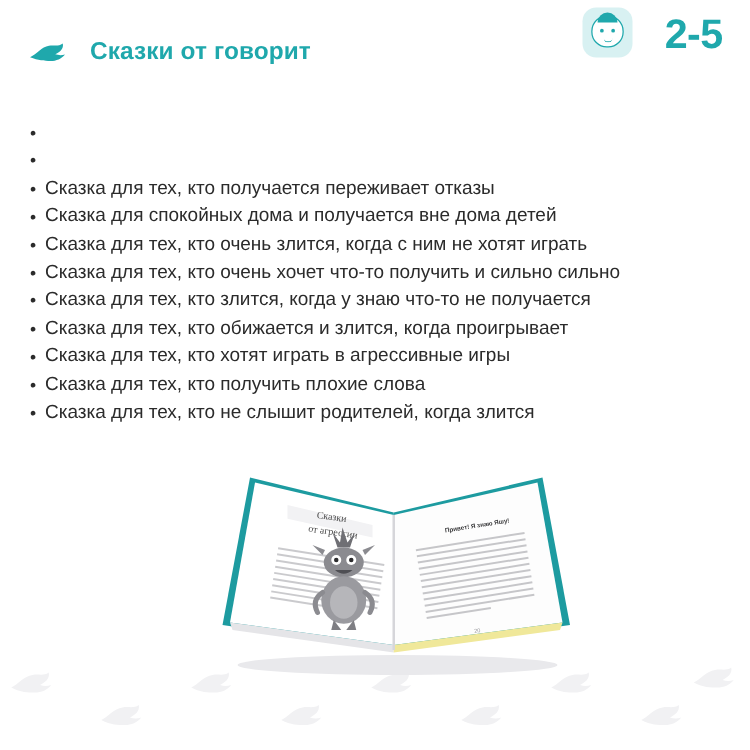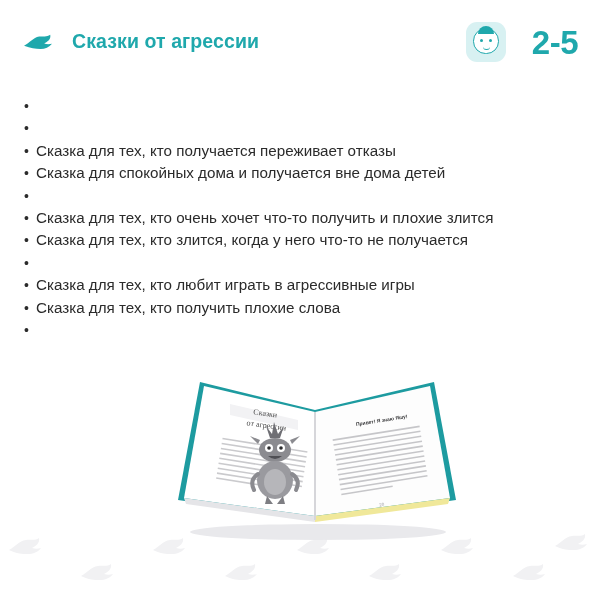--- a/index.html
+++ b/index.html
@@ -47,21 +47,21 @@
     font-size: 19.5px;
     font-weight: bold;
     color: #1fa8ac;
     letter-spacing: 0.1px;
     white-space: nowrap;
   }
 
   .age-badge {
     position: absolute;
     right: 22px;
-    top: 22px;
+    top: 6px;
     display: flex;
     align-items: center;
     gap: 26px;
   }
 
   .age-face {
     width: 40px;
     height: 40px;
     border-radius: 11px;
     background: #d8f1f2;
@@ -211,21 +211,21 @@
       </svg>
     <svg class="wm-bird" style="left:552px; bottom:38px;" viewBox="0 0 44 36">
         <path fill="#f1f1f3" d="M3 20c6-3 10-9 17-10 5-1 9 1 13-2 1 5-3 8-7 10 3 1 6 1 9 0-3 4-8 6-13 6-6 0-11 0-19-4z"></path>
       </svg>
   </div>
 
   <div class="header">
     <svg class="bird-logo" viewBox="0 0 44 36">
       <path fill="#1fa8ac" d="M2.5 21.5c7-3.5 11-10 18.5-11.3 5-0.9 9 1.2 13.5-2.2 1.2 5.4-3.2 8.6-7.4 10.6 3.2 1 6.4 1 9.6 0.2-3.4 4.2-8.6 6.4-14 6.4-6.5 0-12-0.7-20.2-3.7z"></path>
     </svg>
-    <div class="header-title">Сказки от агрессии</div>
+    <div class="header-title">Сказки от говорит</div>
 
     <div class="age-badge">
       <div class="age-face">
         <div class="face-head"></div>
         <div class="face-hair"></div>
         <div class="face-eye left"></div>
         <div class="face-eye right"></div>
         <div class="face-mouth"></div>
       </div>
       <div class="age-text">2-5</div>
@@ -242,42 +242,45 @@
     <li>
         <span class="bullet-dot">•</span>
         <span>Сказка для тех, кто получается переживает отказы</span>
       </li>
     <li>
         <span class="bullet-dot">•</span>
         <span>Сказка для спокойных дома и получается вне дома детей</span>
       </li>
     <li>
         <span class="bullet-dot">•</span>
-      </li>
-    <li>
-        <span class="bullet-dot">•</span>
-        <span>Сказка для тех, кто очень хочет что-то получить и плохие злится</span>
-      </li>
-    <li>
-        <span class="bullet-dot">•</span>
-        <span>Сказка для тех, кто злится, когда у него что-то не получается</span>
-      </li>
-    <li>
-        <span class="bullet-dot">•</span>
-      </li>
-    <li>
-        <span class="bullet-dot">•</span>
-        <span>Сказка для тех, кто любит играть в агрессивные игры</span>
+        <span>Сказка для тех, кто очень злится, когда с ним не хотят играть</span>
+      </li>
+    <li>
+        <span class="bullet-dot">•</span>
+        <span>Сказка для тех, кто очень хочет что-то получить и сильно сильно</span>
+      </li>
+    <li>
+        <span class="bullet-dot">•</span>
+        <span>Сказка для тех, кто злится, когда у знаю что-то не получается</span>
+      </li>
+    <li>
+        <span class="bullet-dot">•</span>
+        <span>Сказка для тех, кто обижается и злится, когда проигрывает</span>
+      </li>
+    <li>
+        <span class="bullet-dot">•</span>
+        <span>Сказка для тех, кто хотят играть в агрессивные игры</span>
       </li>
     <li>
         <span class="bullet-dot">•</span>
         <span>Сказка для тех, кто получить плохие слова</span>
       </li>
     <li>
         <span class="bullet-dot">•</span>
+        <span>Сказка для тех, кто не слышит родителей, когда злится</span>
       </li>
   </ul>
 
   <div class="book-wrap">
     <svg class="book-svg" width="290" height="185" viewBox="0 0 290 185">
 
       <ellipse cx="148" cy="172" rx="128" ry="8" fill="#e9e9ec"></ellipse>
 
       <path d="M8 140 L30 22 L145 50 L145 160 Z" fill="#1d9ba0"></path>
       <path d="M286 140 L264 22 L145 50 L145 160 Z" fill="#1d9ba0"></path>

